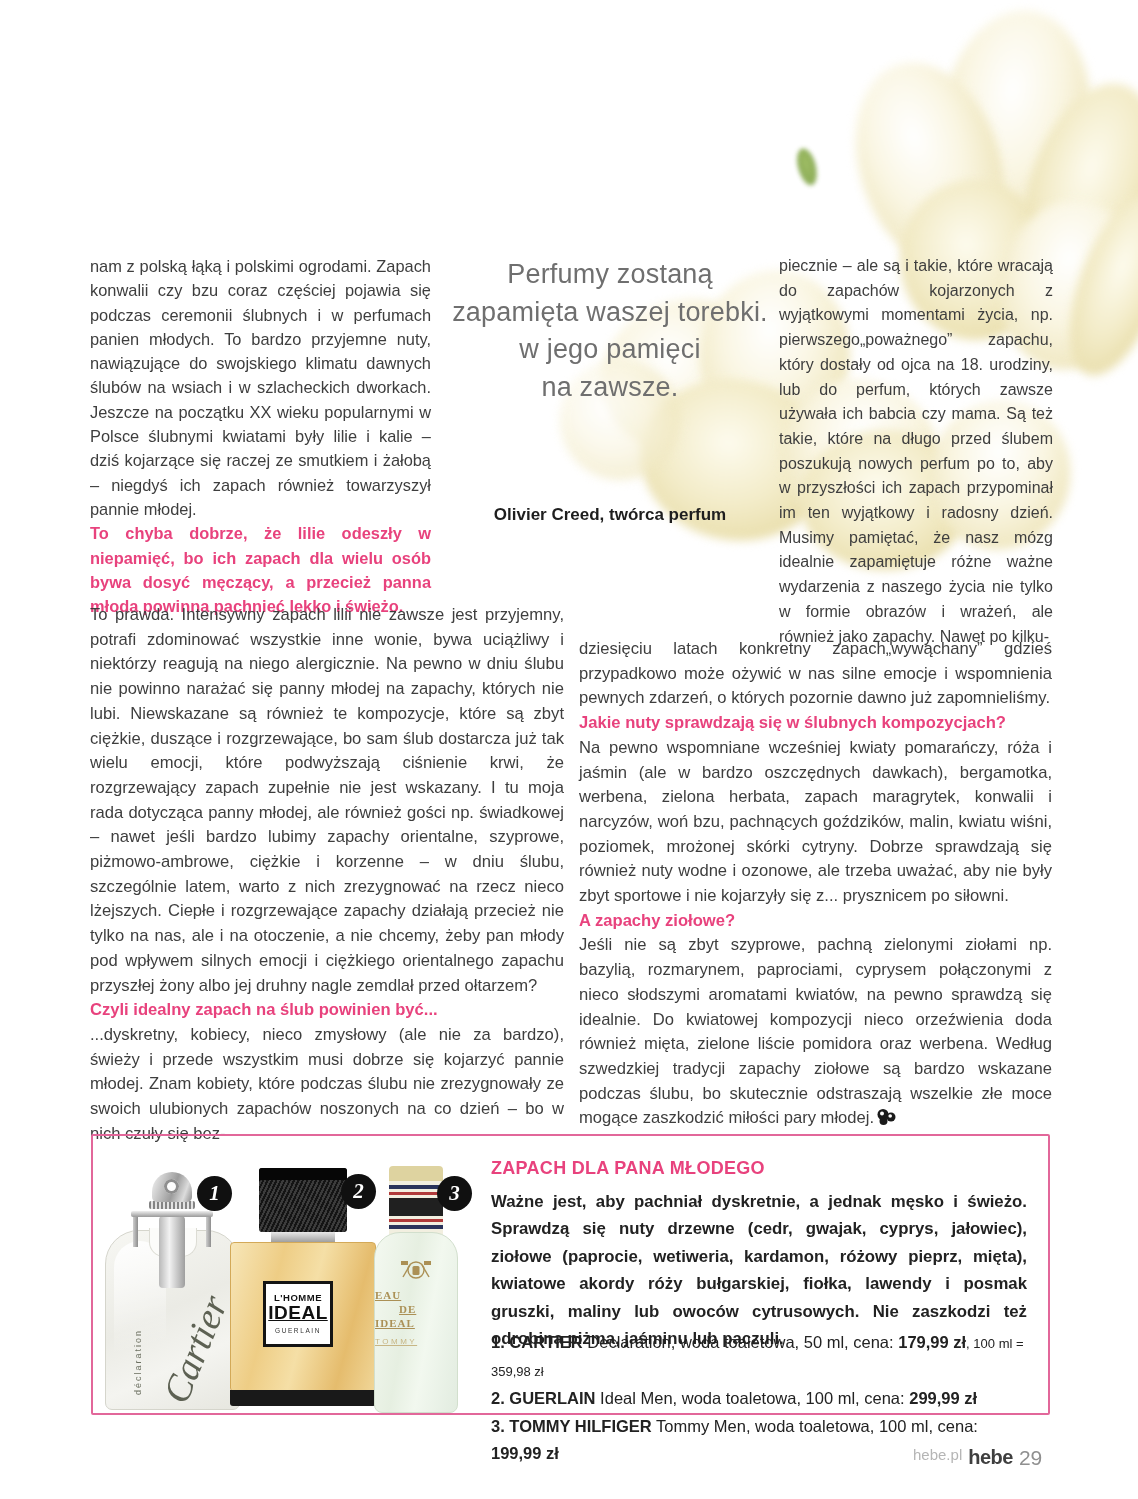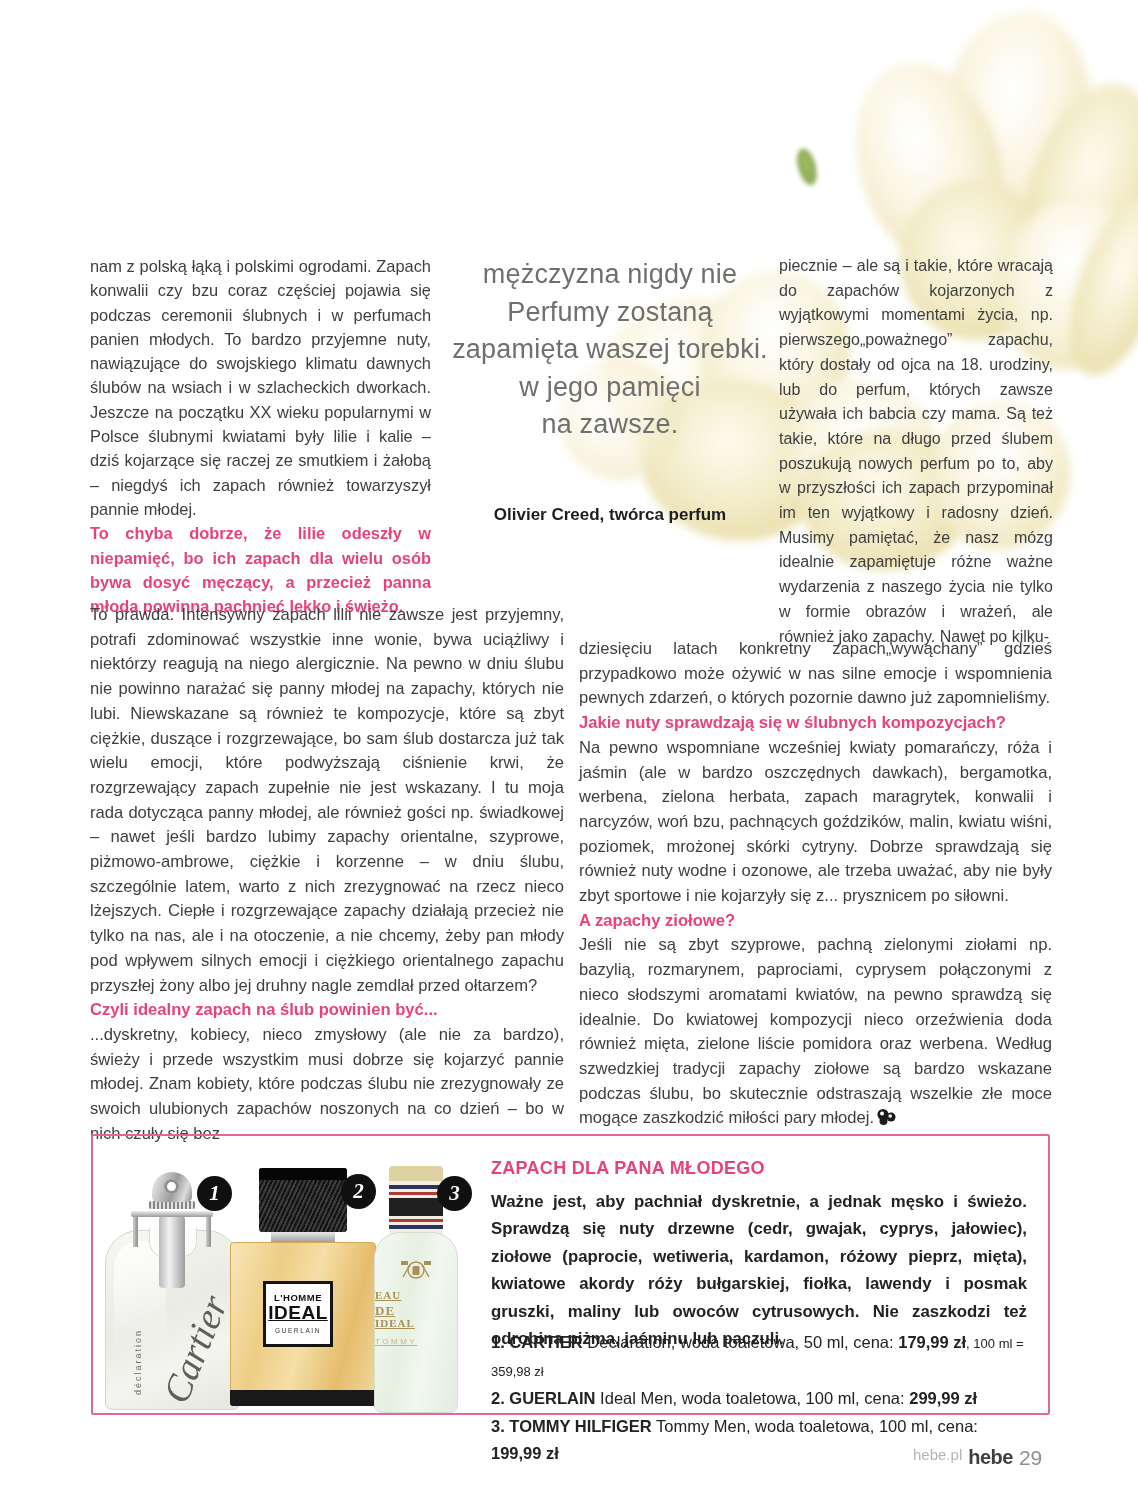--- a/index.html
+++ b/index.html
@@ -98,21 +98,21 @@
   .b3-cap{position:absolute;left:15px;top:0;width:54px;height:70px;border-radius:4px 4px 2px 2px;
           background:linear-gradient(#ded3a0 0 15px,#f2efe0 15px 19px,#2a345c 19px 23px,#f2efe0 23px 26px,
                      #b03a3a 26px 29px,#f2efe0 29px 32px,#202020 32px 50px,#f2efe0 50px 53px,
                      #b03a3a 53px 56px,#f2efe0 56px 59px,#2a345c 59px 63px,#f2efe0 63px 70px);}
   .b3-glass{position:absolute;left:0;top:66px;width:82px;height:179px;
             border:1px solid #d2dfcd;border-radius:26px 26px 8px 8px;
             background:linear-gradient(100deg,#f4f9f1 0%,#e6efe1 40%,#f2f8ef 62%,#e2ece0 100%);}
   .b3-crest{position:absolute;left:24px;top:24px;width:34px;height:26px;}
   .b3-txt{position:absolute;width:100%;color:#ab9055;
           font-family:"Liberation Serif",serif;font-weight:bold;letter-spacing:1px;text-decoration:underline;}
-  .b3-t1{top:56px;font-size:11px;} .b3-t2{top:70px;font-size:13px;} .b3-t3{top:84px;font-size:11px;}
+  .b3-t1{top:56px;font-size:11px;} .b3-t2{top:70px;font-size:11px;padding-left:24px;} .b3-t3{top:84px;font-size:11px;}
   .b3-t4{top:104px;font-size:8px;color:#c7b685;letter-spacing:2.5px;font-family:"Liberation Sans",sans-serif;font-weight:normal;}
 
   
   .footer{left:913px;top:1446px;display:flex;align-items:flex-start;gap:6px;z-index:2;}
   .f-site{font-size:15px;color:#b5b5b5;}
   .f-logo{font-size:20px;font-weight:bold;color:#3f3f3f;letter-spacing:-.5px;}
   .f-page{font-size:21px;color:#8f8f8f;}
 </style>
 </head>
 <body>
@@ -135,21 +135,20 @@
     <div class="petal" style="left:390px;top:400px;width:140px;height:150px;transform:rotate(15deg);"></div>
     <div class="leaf" style="left:258px;top:148px;transform:rotate(-15deg);"></div>
   </div>
 
   <div class="abs col n1">
     <p>nam z polską łąką i polskimi ogrodami. Zapach konwalii czy bzu coraz częściej pojawia się podczas ceremonii ślubnych i w perfumach panien młodych. To bardzo przyjemne nuty, nawiązujące do swojskiego klimatu dawnych ślubów na wsiach i w szlacheckich dworkach. Jeszcze na początku XX wieku popularnymi w Polsce ślubnymi kwiatami były lilie i kalie – dziś kojarzące się raczej ze smutkiem i żałobą – niegdyś ich zapach również towarzyszył pannie młodej.</p>
     <p class="pink-strong">To chyba dobrze, że lilie odeszły w niepamięć, bo ich zapach dla wielu osób bywa dosyć męczący, a przecież panna młoda powinna pachnieć lekko i świeżo.</p>
   </div>
 
   <div class="abs quote">
-    <div>mężczyzna nigdy nie</div>
     <div>Perfumy zostaną</div>
     <div>zapamięta waszej torebki.</div>
     <div>w jego pamięci</div>
     <div>na zawsze.</div>
   </div>
   <div class="abs quote-attr">Olivier Creed, twórca perfum</div>
 
   <div class="abs col n3">
     <p>piecznie – ale są i takie, które wracają do zapachów kojarzonych z wyjątkowymi momentami życia, np. pierwszego„poważnego” zapachu, który dostały od ojca na 18. urodziny, lub do perfum, których zawsze używała ich babcia czy mama. Są też takie, które na długo przed ślubem poszukują nowych perfum po to, aby w przyszłości ich zapach przypominał im ten wyjątkowy i radosny dzień. Musimy pamiętać, że nasz mózg idealnie zapamiętuje różne ważne wydarzenia z naszego życia nie tylko w formie obrazów i wrażeń, ale również jako zapachy. Nawet po kilku-</p>
   </div>

